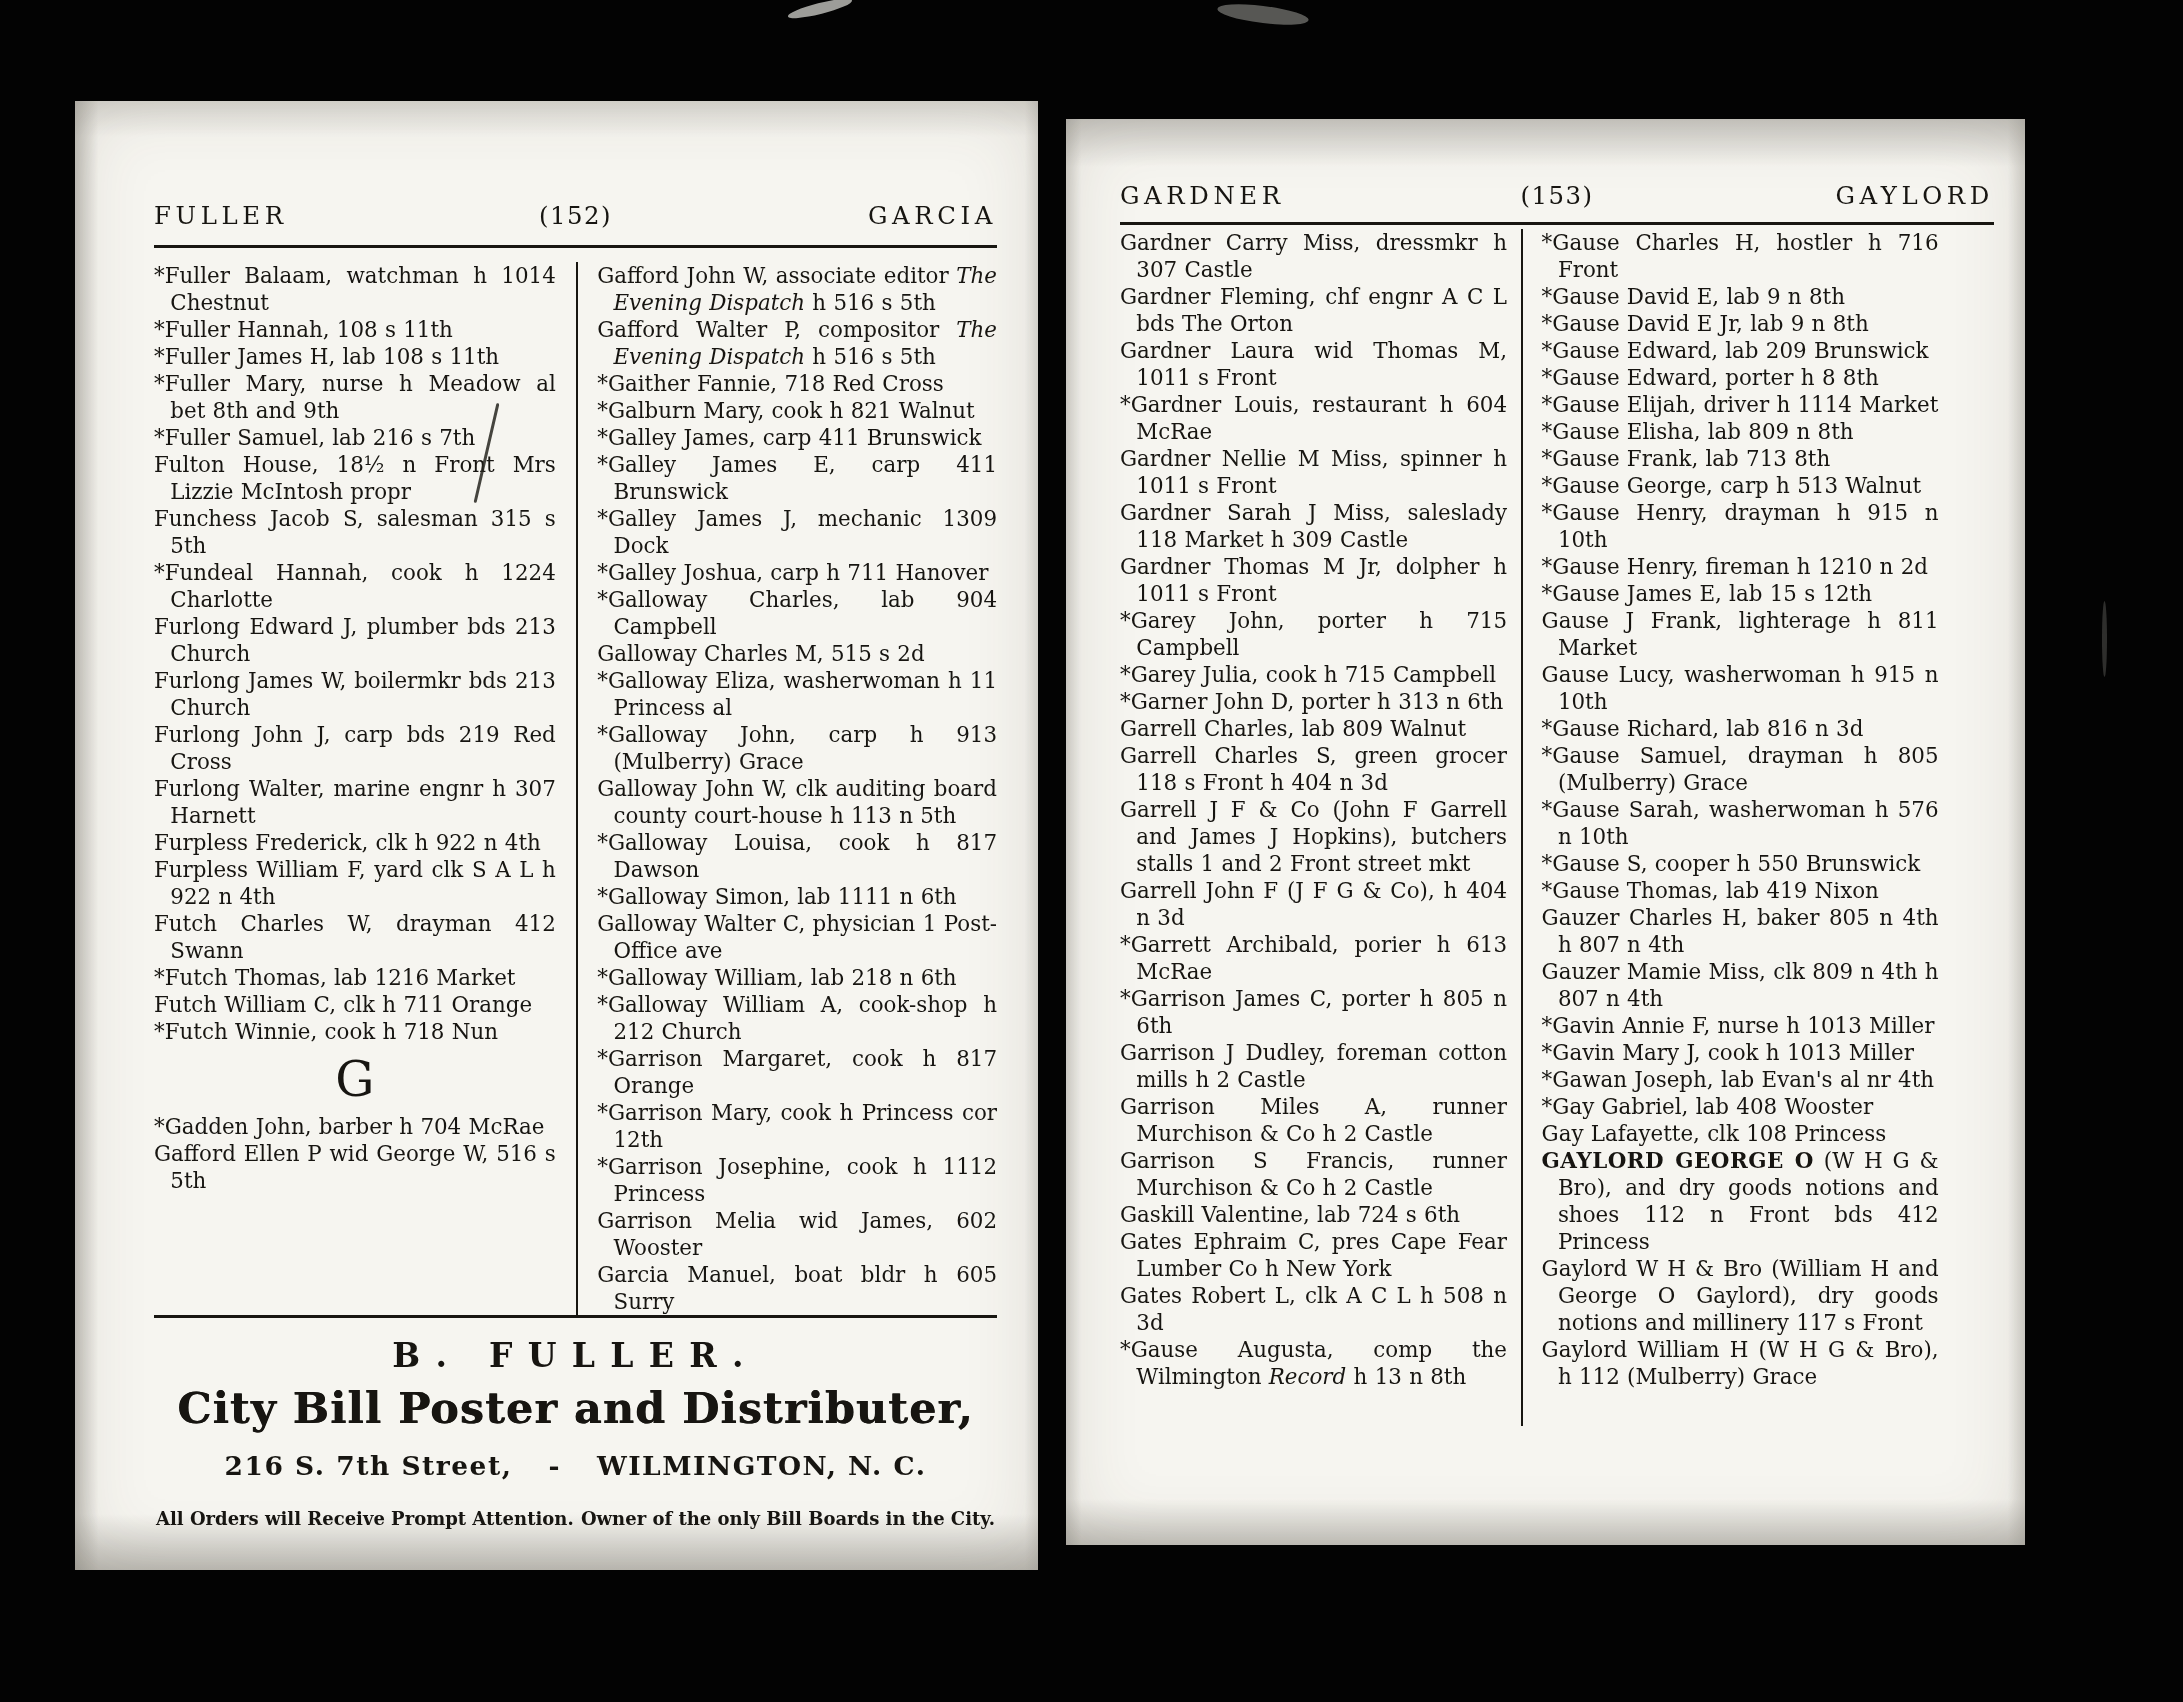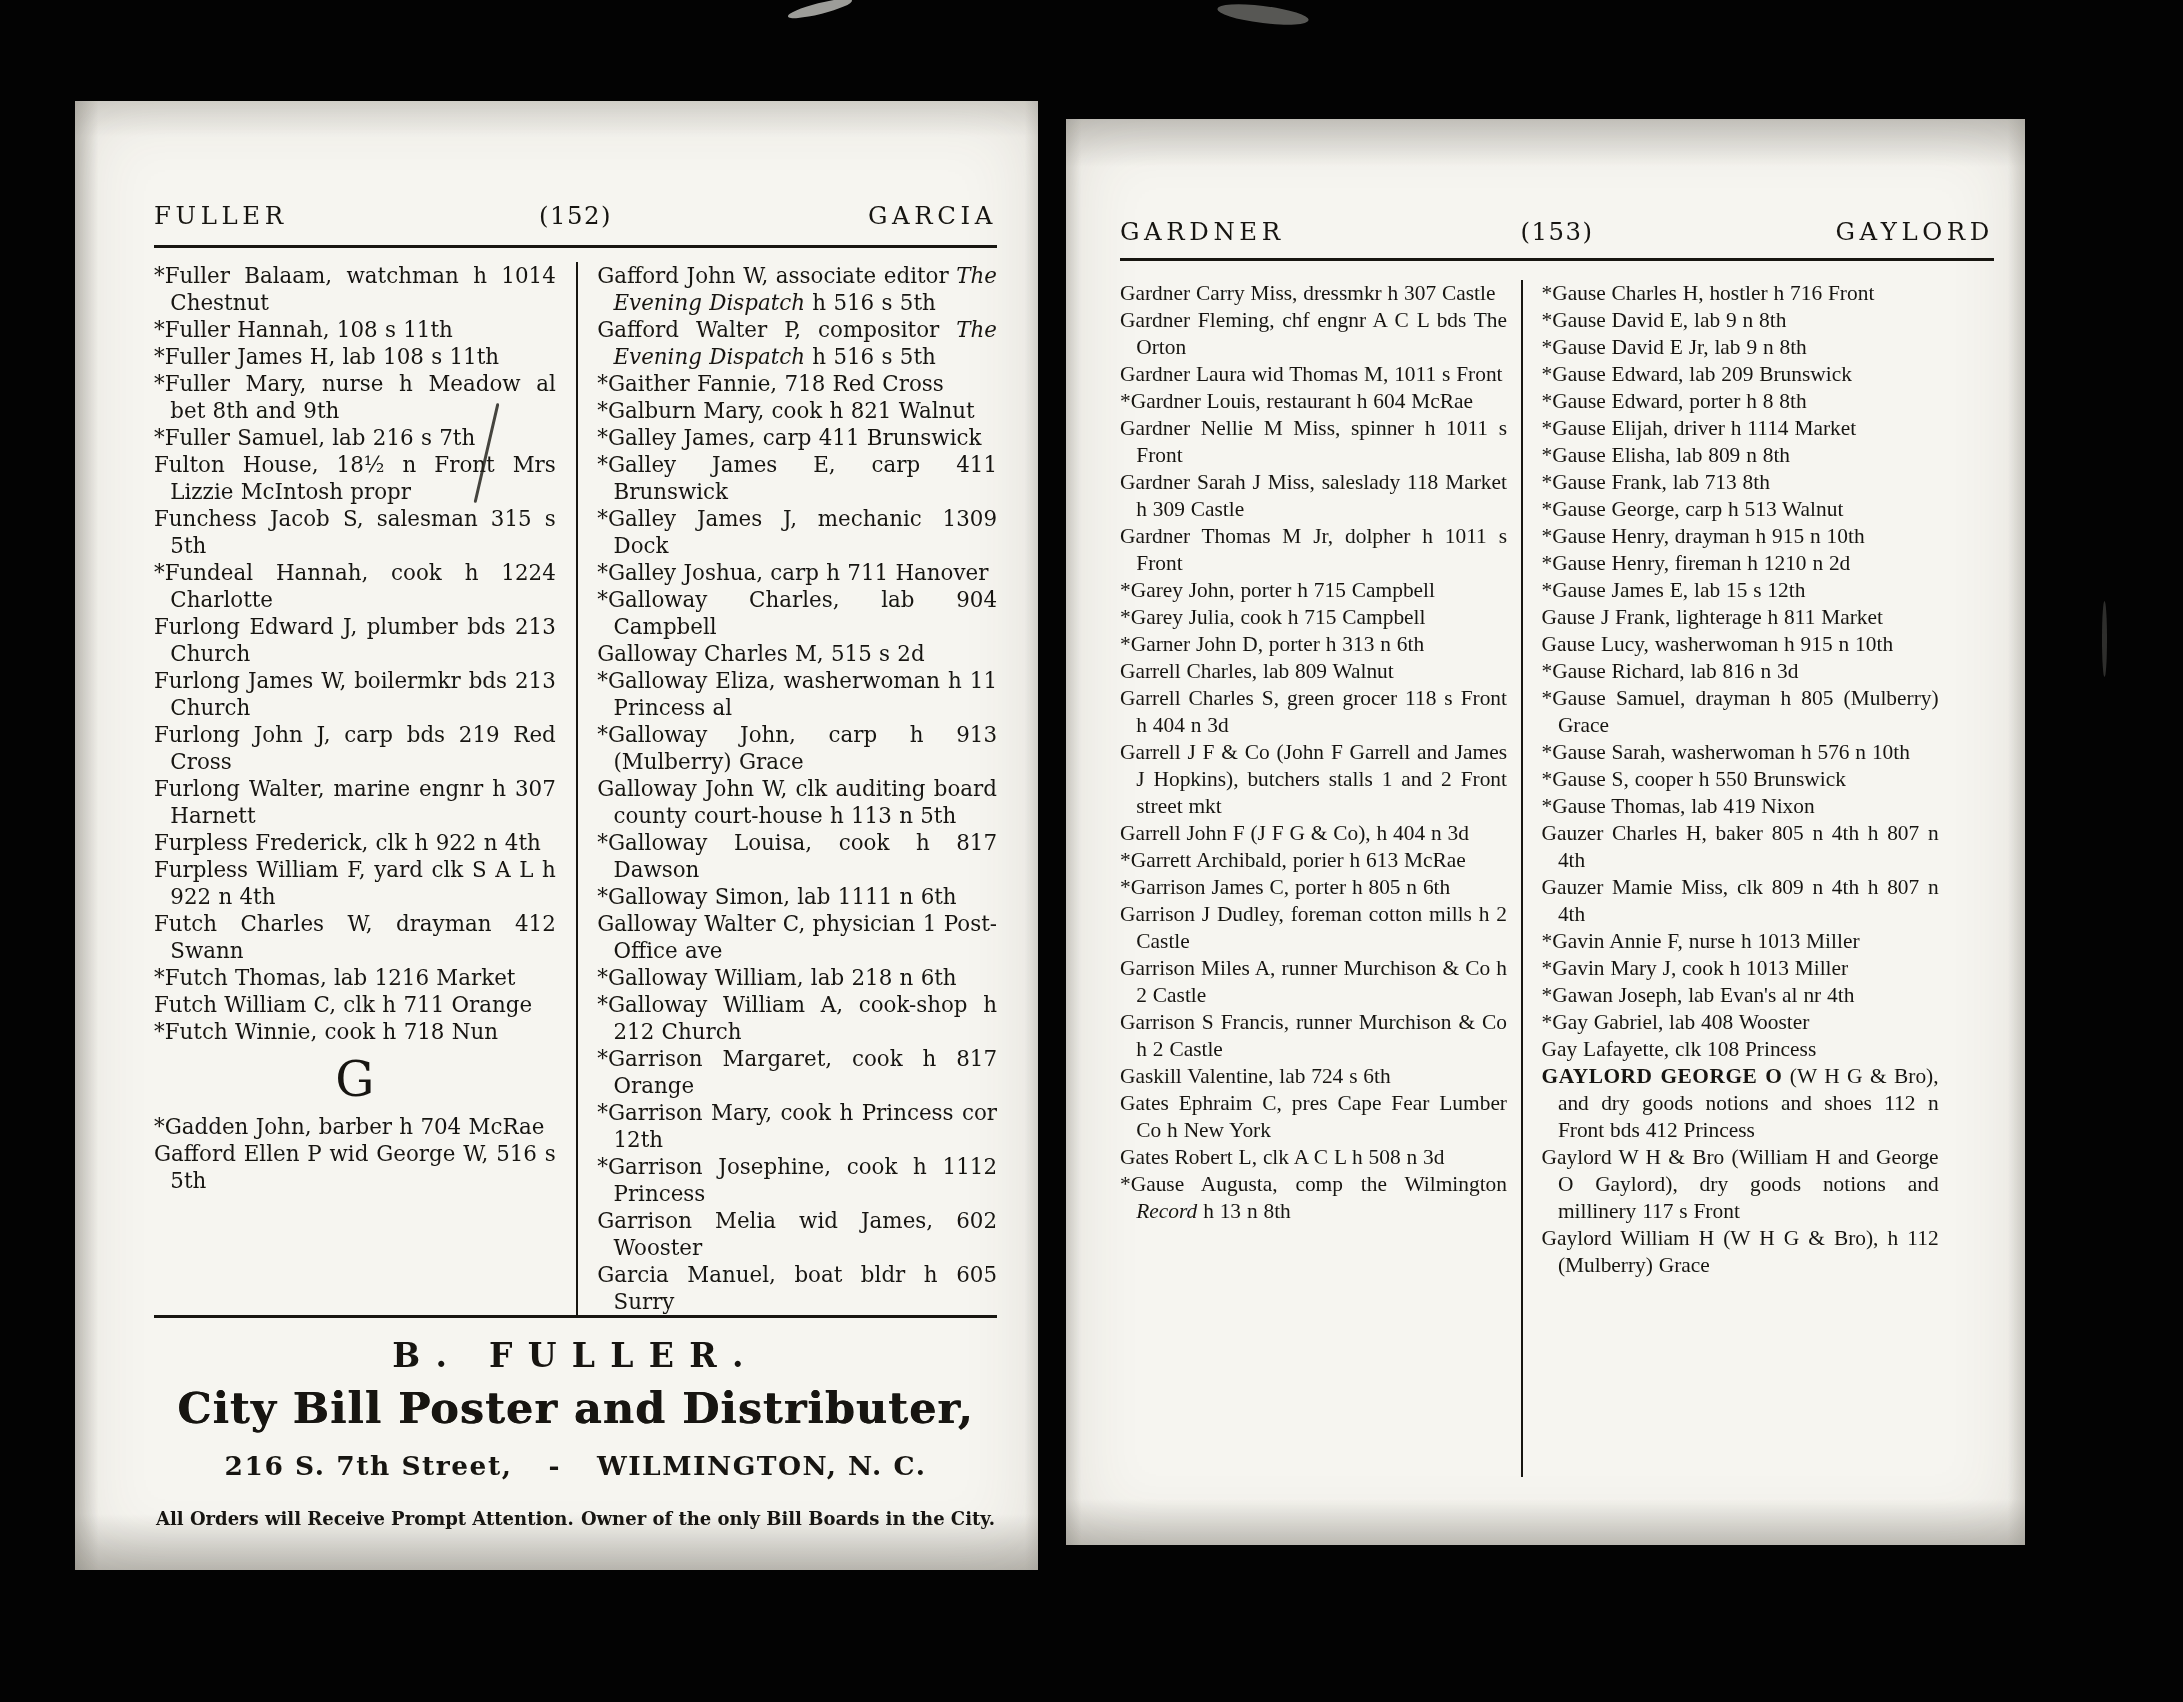--- a/index.html
+++ b/index.html
@@ -26,32 +26,32 @@
       linear-gradient(90deg, rgba(148,146,138,.35) 0, rgba(148,146,138,0) 15.3px),
       linear-gradient(270deg, rgba(160,158,150,.4) 0, rgba(160,158,150,0) 17.3px),
       linear-gradient(0deg, rgba(138,136,128,.45) 0, rgba(138,136,128,0) 46px),
       linear-gradient(180deg, rgba(150,148,142,.45) 0, rgba(150,148,142,0) 48px),
       #f6f5f0;
   }
 
   
   .pg-header{display:grid;grid-template-columns:1fr auto 1fr;align-items:baseline;font-size:24.4px;}
   .page-left .pg-header{padding-top:100px;}
-  .page-right .pg-header{padding-top:98px;}
+  .page-right .pg-header{padding-top:62px;}
   .pg-header .hl{justify-self:start;letter-spacing:4.6px;}
   .pg-header .hn{justify-self:center;letter-spacing:1.5px;}
   .pg-header .hr{justify-self:end;letter-spacing:4.6px;}
   .header-rule{height:3.1px;background:#181611;}
   .page-left .header-rule{margin-top:15.3px;}
   .page-right .header-rule{margin-top:12.2px;}
 
   
   .columns{display:flex;align-items:stretch;}
   .page-left .columns{margin-top:13.2px;min-height:943px;}
-  .page-right .columns{margin-top:19px;min-height:1197px;font-family:Liberation Serif, serif;}
+  .page-right .columns{margin-top:4px;min-height:1197px;}
   .col{box-sizing:content-box;}
   .page-left .col1{width:402px;}
   .page-left .col2{width:400px;margin-left:20.4px;border-left:2.5px solid #181611;padding-left:19px;}
   .page-right .col1{width:387px;}
   .page-right .col2{width:397px;margin-left:14.3px;border-left:2.5px solid #181611;padding-left:18.3px;}
 
   .entry{
     margin:0;font-size:21.4px;line-height:27px;text-align:justify;
     padding-left:16.3px;text-indent:-16.3px;word-spacing:0.5px;
   }

